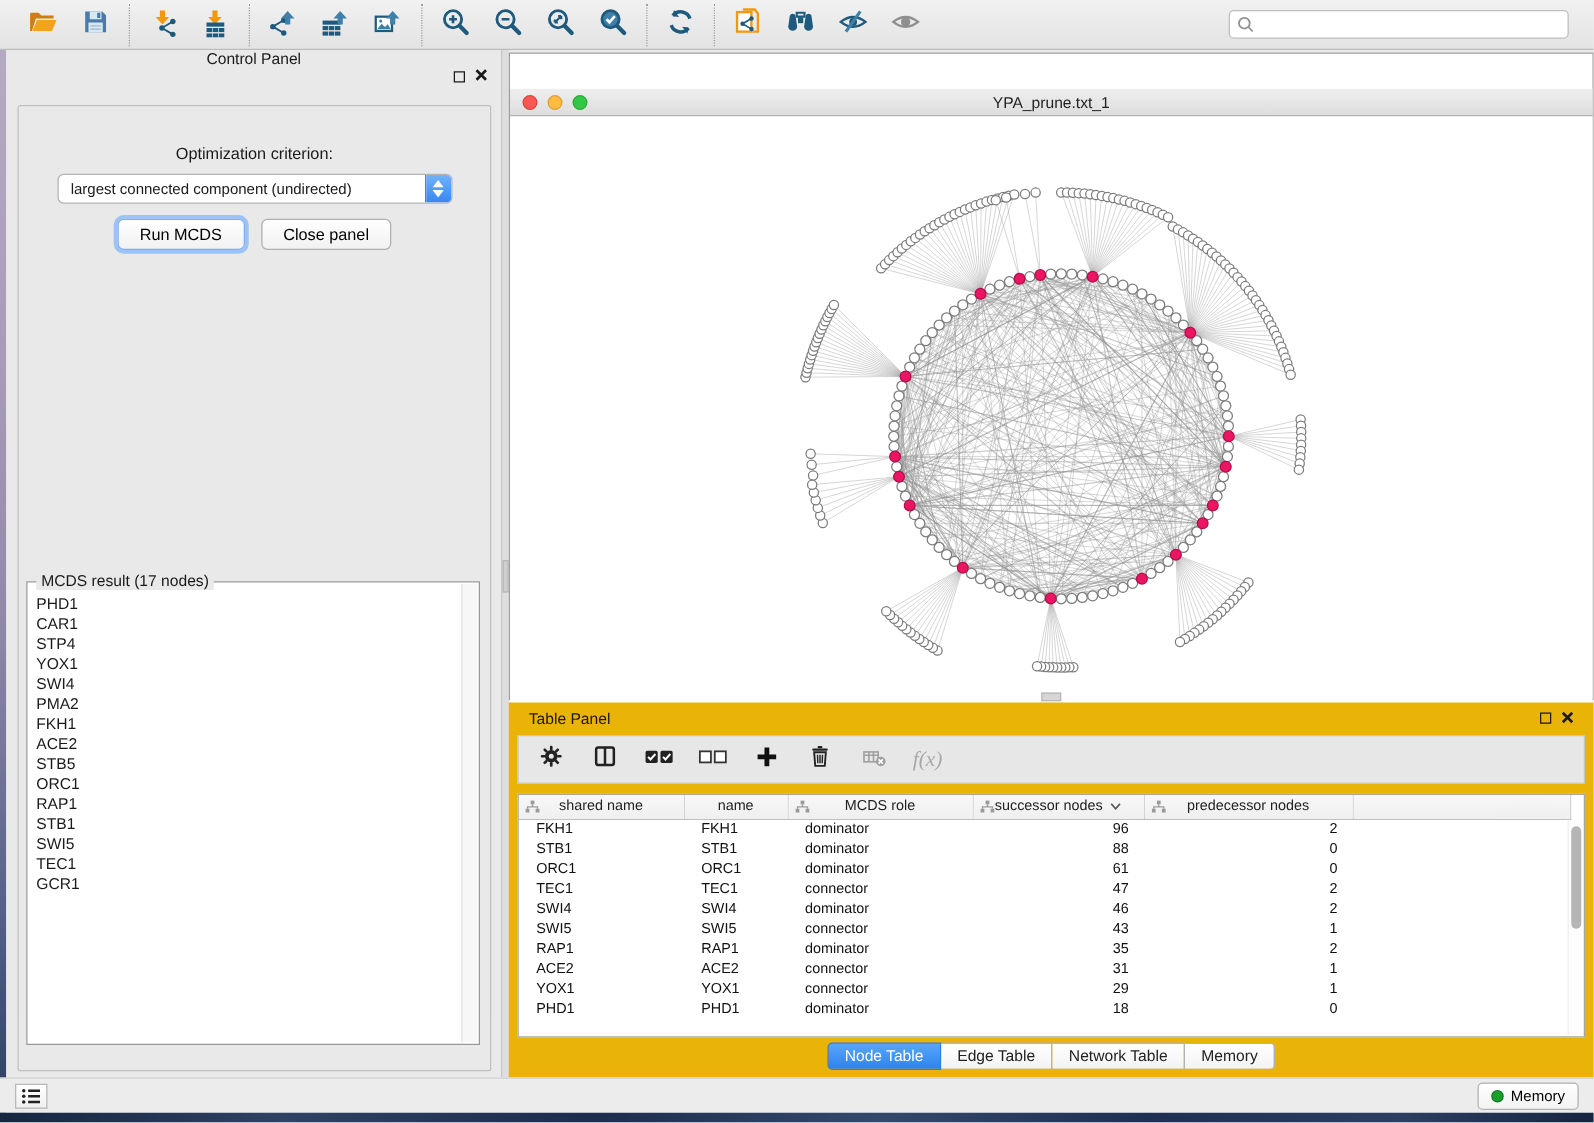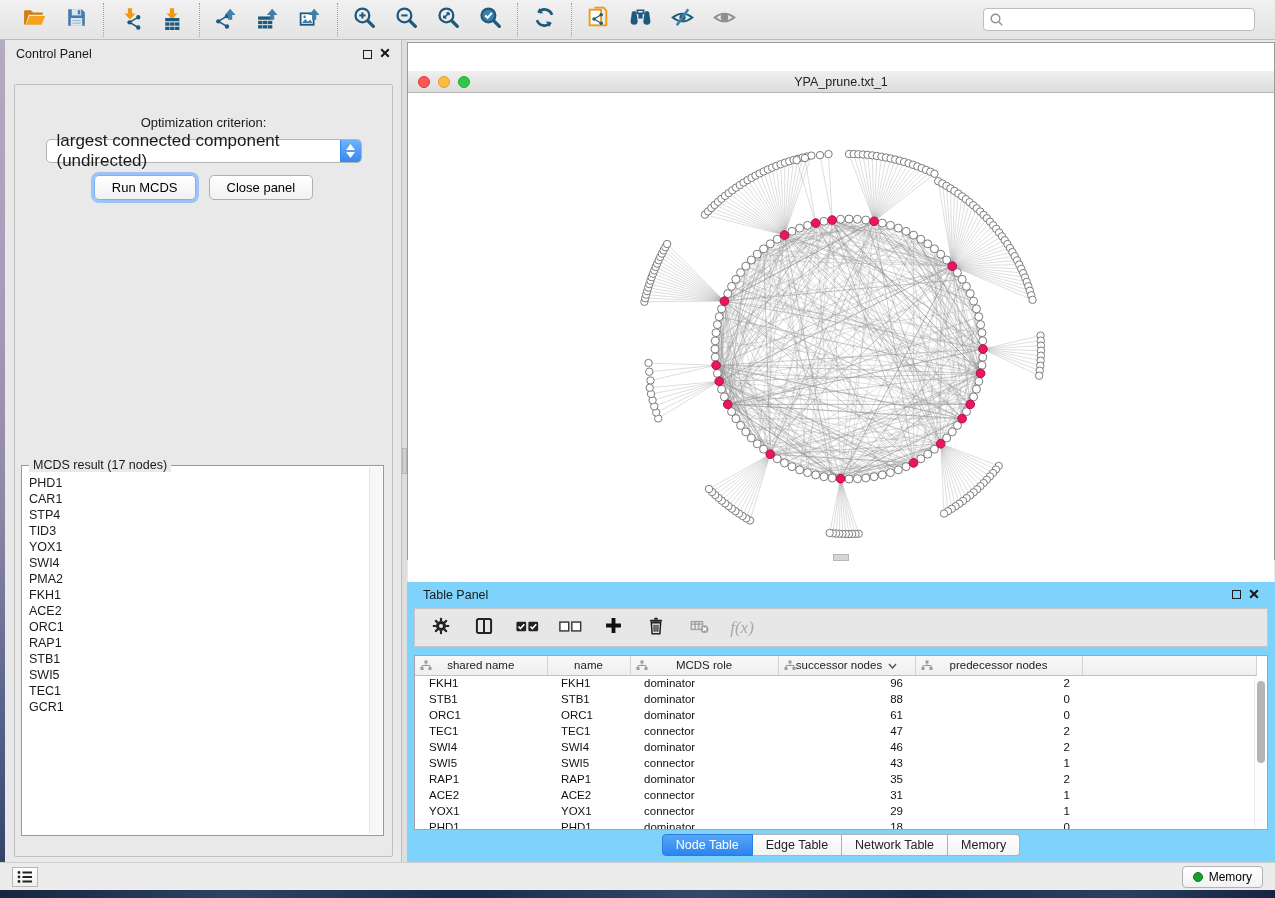--- a/index.html
+++ b/index.html
@@ -22,34 +22,34 @@
   .tb-btn { width:27px; height:27px; display:flex; align-items:center; justify-content:center; cursor:default; }
   .tb-btn svg { width:25px; height:25px; }
   .search-wrap { margin-left:auto; margin-right:12px; position:relative; }
   .search-input { width:272px; height:23px; border:1px solid #bdbdbd; border-radius:4px;
     background:#fff; padding:0 6px 0 24px; font-size:12px; outline:none; }
   .search-icon { position:absolute; left:6px; top:4px; }
 
   
   .control-panel { position:absolute; left:5px; top:40px; width:397px; bottom:36px;
     background:#e9e9e9; border-right:1px solid #bdbdbd; }
-  .cp-header { height:28px; display:flex; align-items:center; padding:0 11px; font-size:12.5px; }
+  .cp-header { height:28px; display:flex; align-items:center; padding:0 11px; font-size:12.5px;flex-direction:column; }
   .panel-win-btns { margin-left:auto; display:flex; align-items:center; gap:8px; }
   .float-icon { width:9px; height:9px; border:1.6px solid #1a1a1a; display:inline-block; }
   .cp-tabs { position:absolute; top:33px; left:0; right:0; display:flex; justify-content:center; z-index:3; }
   .cp-tab { height:22px; line-height:20px; padding:0 15px; font-size:12.5px; background:linear-gradient(#ffffff,#f3f3f3);
     border:1px solid #b4b4b4; border-left:none; color:#222; }
   .cp-tab:first-child { border-left:1px solid #b4b4b4; border-radius:4px 0 0 4px; }
   .cp-tab:last-child { border-radius:0 4px 4px 0; }
   .cp-tab.active { background:linear-gradient(#5aa9f9,#2e84ef); border-color:#2e7ce0; color:#fff; }
   .cp-body { position:absolute; left:9px; right:8px; top:44px; bottom:5px;
     background:#e9e9e9; border:1px solid #c0c0c0; border-radius:2px; }
   .crit-label { margin-top:30px; text-align:center; font-size:13px; }
   .dropdown { margin:9px auto 0; width:316px; height:24px; background:#fff; border:1px solid #b4b4b4;
-    border-radius:5px; display:flex; align-items:center; padding-left:10px; font-size:17px; position:relative; }
+    border-radius:5px; display:flex; align-items:center; padding-left:10px; font-size:12px; position:relative; }
   .dd-stepper { position:absolute; right:0; top:0; bottom:0; width:21px;
     background:linear-gradient(#70b3fb,#3787f2); border-radius:0 4px 4px 0; border-left:1px solid #3787f2;
     display:flex; flex-direction:column; align-items:center; justify-content:center; gap:2px; }
   .dd-stepper svg { display:block; }
   .btn-row { display:flex; justify-content:center; gap:13px; margin-top:12px; }
   .push-btn { height:25px; padding:0 17px; font-size:13px; font-family:"Liberation Sans",sans-serif;
     background:linear-gradient(#ffffff,#f1f1f1); border:1px solid #b0b0b0; border-radius:5px; }
   .push-btn.default-focus { box-shadow:0 0 0 3px rgba(104,170,255,.6); border-color:#7fb0f2; }
 
   .result-box { position:absolute; left:6px; right:8px; top:380px; bottom:20px;
@@ -77,21 +77,21 @@
   .light { width:12px; height:12px; border-radius:50%; }
   .light.red { background:#fc5753; border:1px solid #df3e38; }
   .light.yellow { background:#fdbc40; border:1px solid #de9f34; }
   .light.green { background:#33c748; border:1px solid #27aa35; }
   .net-title { position:absolute; left:0; right:0; text-align:center; font-size:12.5px; color:#222; }
   .net-canvas { display:block; width:866px; height:493px; background:#fff; }
   .hsplit-handle { position:absolute; left:50%; bottom:-2px; width:16px; height:7px; margin-left:-8px;
     background:#d6d6d6; border:1px solid #b8b8b8; z-index:4; }
 
   
-  .table-panel { position:absolute; top:522px; left:0; right:0; bottom:0; background:#7dd3fc;margin-top:20px; }
+  .table-panel { position:absolute; top:522px; left:0; right:0; bottom:0; background:#eab308; }
   .tp-header { height:25px; display:flex; align-items:center; padding:0 16px; font-size:12.5px; }
   .tp-toolbar { margin:1px 7px 0 7px; height:39px; background:#e7e7e7; border:1px solid #c6c6c6;
     display:flex; align-items:center; gap:19px; padding:12px 14px; }
   .tp-tool { display:flex; align-items:center; justify-content:center; width:24px; height:24px; }
   .fx-label { font-family:"Liberation Serif", serif; font-style:italic; font-size:17px; color:#a8a8a8; }
   .tp-tablewrap { position:absolute; top:73px; left:7px; right:7px; bottom:32px;
     background:#fff; border:1px solid #a5a5a5; overflow:hidden; }
   table.node-table { border-collapse:collapse; table-layout:fixed; font-size:11.5px; }
   table.node-table th { height:19px; background:linear-gradient(#f8f8f8,#efefef);
     border-right:1px solid #d4d4d4; border-bottom:1px solid #bfbfbf; font-weight:normal; color:#222;
@@ -332,26 +332,26 @@
       <div class="btn-row">
         <button class="push-btn default-focus">Run MCDS</button>
         <button class="push-btn">Close panel</button>
       </div>
       <div class="result-box">
         <span class="result-legend">MCDS result (17 nodes)</span>
         <ul class="result-list" id="mcds-list">
             <li>PHD1</li>
             <li>CAR1</li>
             <li>STP4</li>
-            <li>TID3</li>
             <li>YOX1</li>
             <li>SWI4</li>
             <li>PMA2</li>
             <li>FKH1</li>
             <li>ACE2</li>
+            <li>STB5</li>
             <li>ORC1</li>
             <li>RAP1</li>
             <li>STB1</li>
             <li>SWI5</li>
             <li>TEC1</li>
             <li>GCR1</li>
           </ul>
         <div class="result-scroll"></div>
       </div>
     </div>

